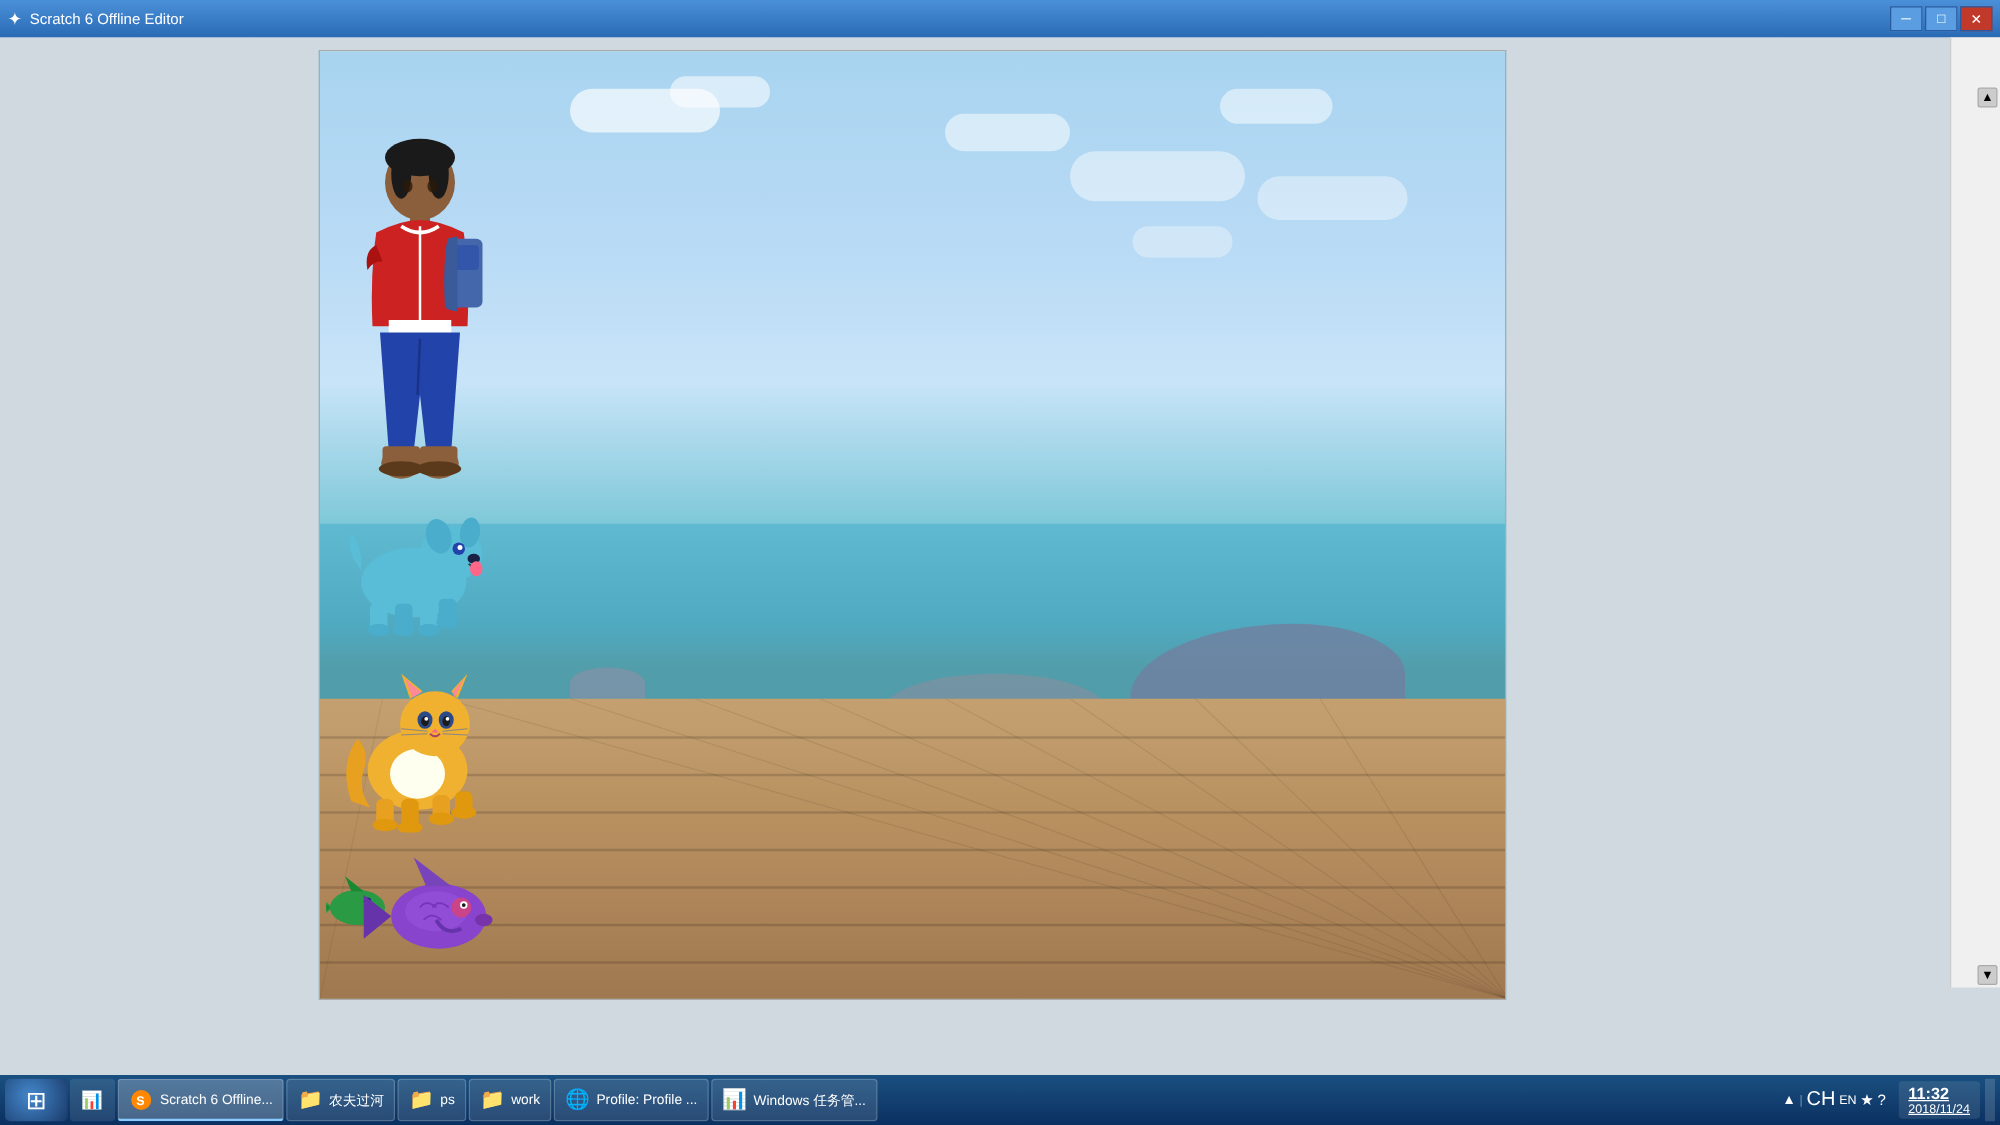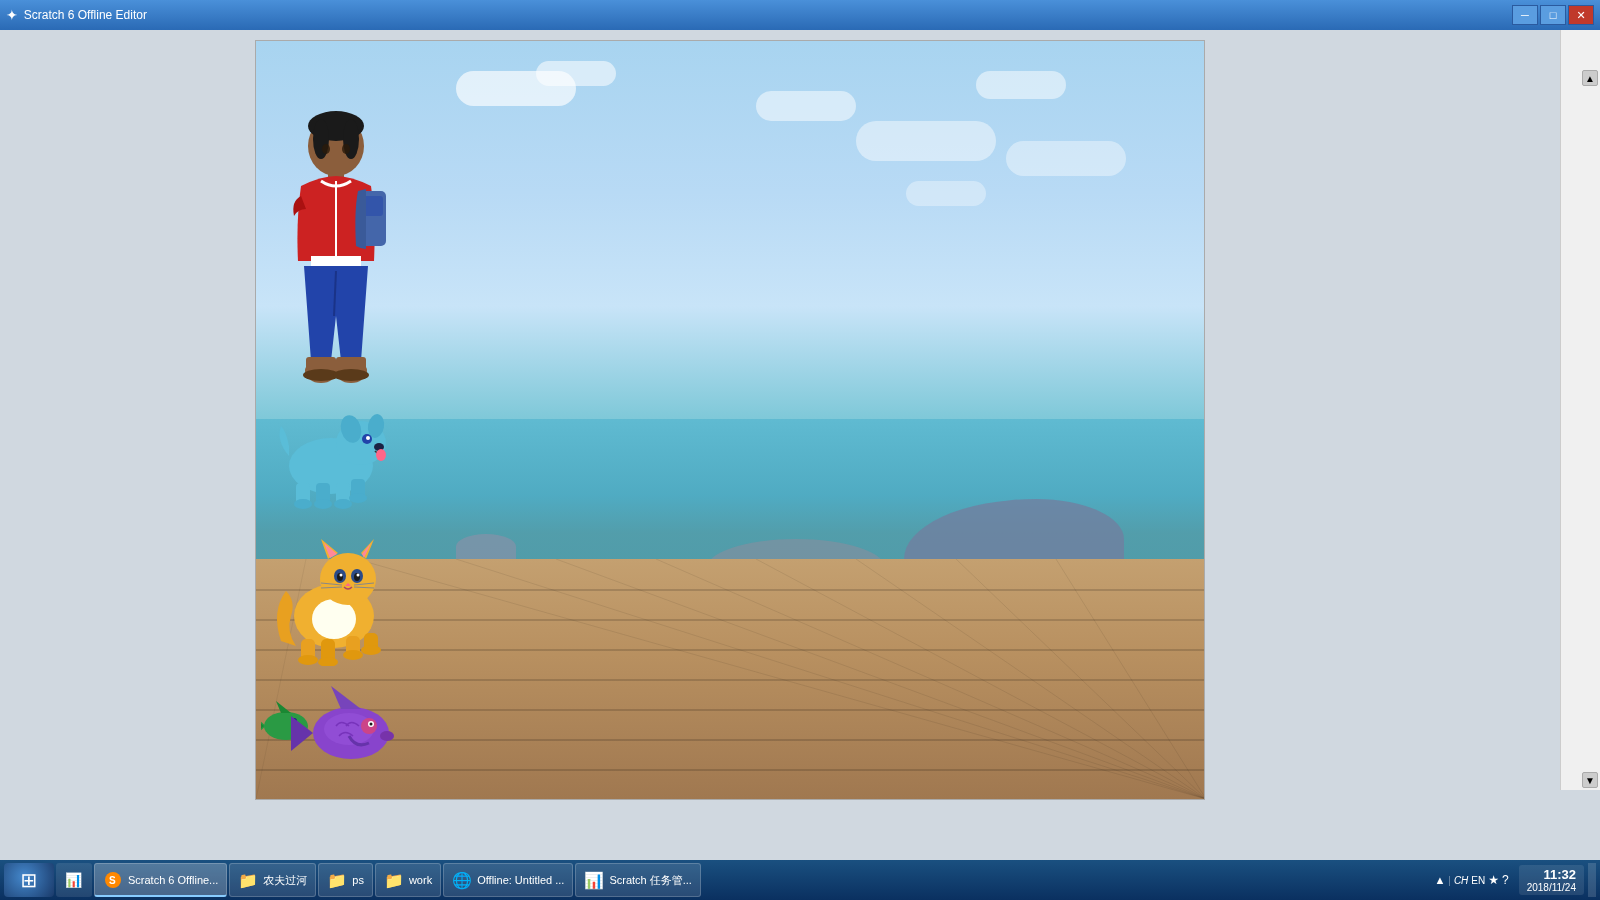--- a/index.html
+++ b/index.html
@@ -286,21 +286,22 @@
       align-items: center;
       gap: 3px;
       padding: 0 6px;
     }
 
     #clock-area {
       background: rgba(255,255,255,0.1);
       border-radius: 3px;
       padding: 2px 8px;
       color: white;
-      text-align: right;
+      text-align: left;
+      text-decoration: underline;
     }
 
     #clock-time {
       font-size: 13px;
       font-weight: bold;
     }
 
     #clock-date {
       font-size: 10px;
     }
@@ -600,33 +601,33 @@
     <span>ps</span>
   </div>
 
   <div class="taskbar-item">
     <div class="taskbar-item-icon" style="font-size:16px;">📁</div>
     <span>work</span>
   </div>
 
   <div class="taskbar-item">
     <div class="taskbar-item-icon" style="font-size:16px;">🌐</div>
-    <span>Offline: Untitled ...</span>
+    <span>Profile: Profile ...</span>
   </div>
 
   <div class="taskbar-item">
     <div class="taskbar-item-icon" style="font-size:16px;">📊</div>
-    <span>Scratch 任务管...</span>
+    <span>Windows 任务管...</span>
   </div>
 
   <div id="taskbar-right">
     <div id="sys-tray">
       <span style="color:white;font-size:11px;cursor:pointer;">▲</span>
       <span style="color:rgba(255,255,255,0.4);font-size:10px;">|</span>
-      <span style="color:white;font-size:10px;font-style:italic;">CH</span>
+      <span style="color:white;font-size:16px;">CH</span>
       <span style="color:white;font-size:10px;">EN</span>
       <span style="color:white;font-size:12px;">★</span>
       <span style="color:white;font-size:12px;cursor:pointer;">?</span>
     </div>
     <div id="clock-area">
       <div id="clock-time">11:32</div>
       <div id="clock-date">2018/11/24</div>
     </div>
     <span style="width:8px;height:34px;background:rgba(255,255,255,0.15);cursor:pointer;display:inline-block;"></span>
   </div>

